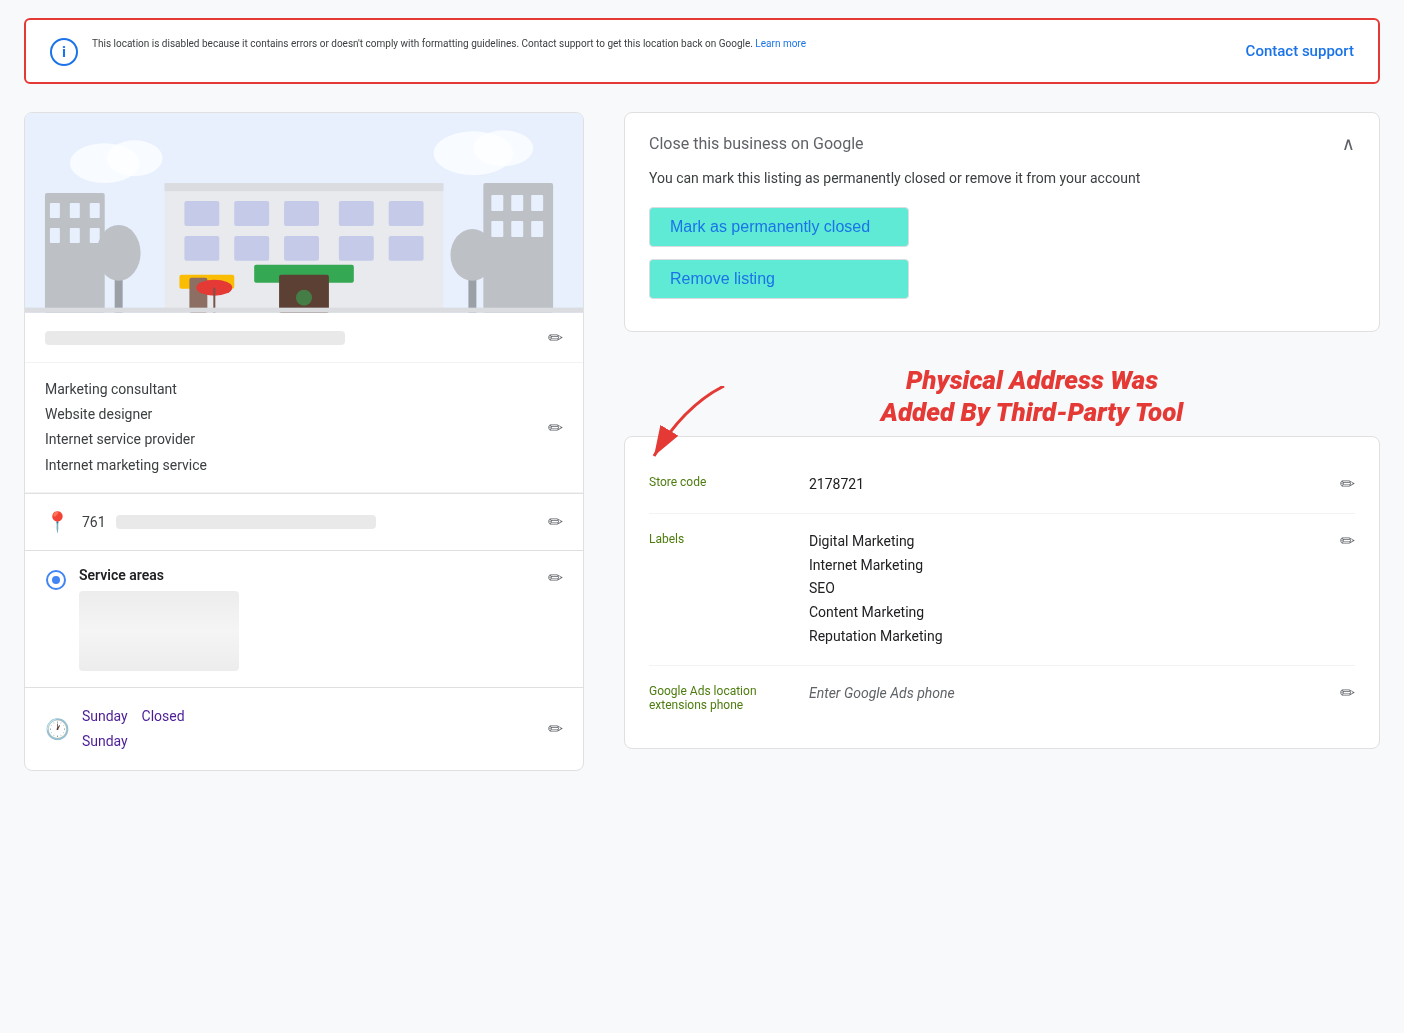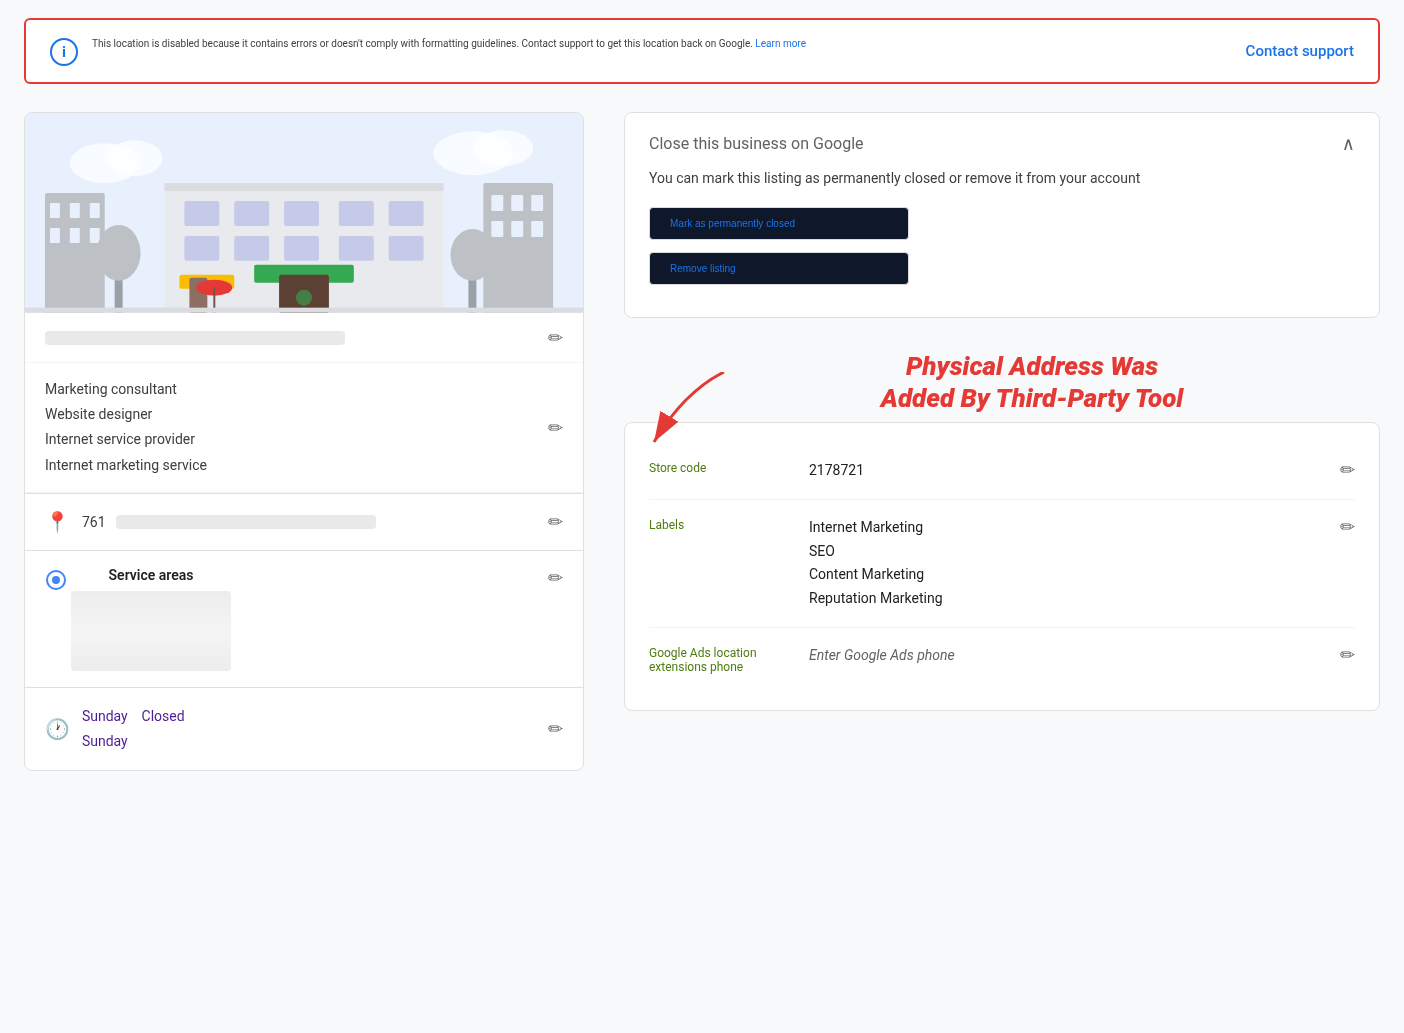--- a/index.html
+++ b/index.html
@@ -163,22 +163,21 @@
     .service-row {
       display: flex;
       align-items: flex-start;
       justify-content: space-between;
       padding: 16px 20px;
       border-bottom: 1px solid #e0e0e0;
     }
     .service-left {
       display: flex;
       align-items: flex-start;
-      gap: 4px;
-      text-align: center;
+      gap: 12px;
     }
     .service-icon {
       color: #4285f4;
       font-size: 20px;
       margin-top: 2px;
     }
     .service-content {}
     .service-title {
       font-weight: 600;
       color: #202124;
@@ -249,23 +248,23 @@
       color: #3c4043;
       font-size: 14px;
       margin-bottom: 18px;
       line-height: 1.5;
     }
 
     .action-btn {
       display: inline-flex;
       align-items: center;
       border: 1px solid #dadce0;
-      background: #0f172a;
+      background: #5eead4;
       color: #1a73e8;
-      font-size: 10px;
+      font-size: 16px;
       font-weight: 500;
       padding: 10px 20px;
       border-radius: 4px;
       cursor: pointer;
       margin-bottom: 12px;
       width: 260px;
     }
 
     
     .annotation-container {
@@ -489,20 +488,21 @@
 
         <div class="detail-row">
           <div class="detail-label">Store code</div>
           <div class="detail-value">2178721</div>
           <span class="detail-edit">✏</span>
         </div>
 
         <div class="detail-row">
           <div class="detail-label">Labels</div>
           <div class="detail-value">
+              <div>Digital Marketing</div>
               <div>Internet Marketing</div>
               <div>SEO</div>
               <div>Content Marketing</div>
               <div>Reputation Marketing</div>
             </div>
           <span class="detail-edit">✏</span>
         </div>
 
         <div class="detail-row">
           <div class="detail-label">Google Ads location extensions phone</div>

